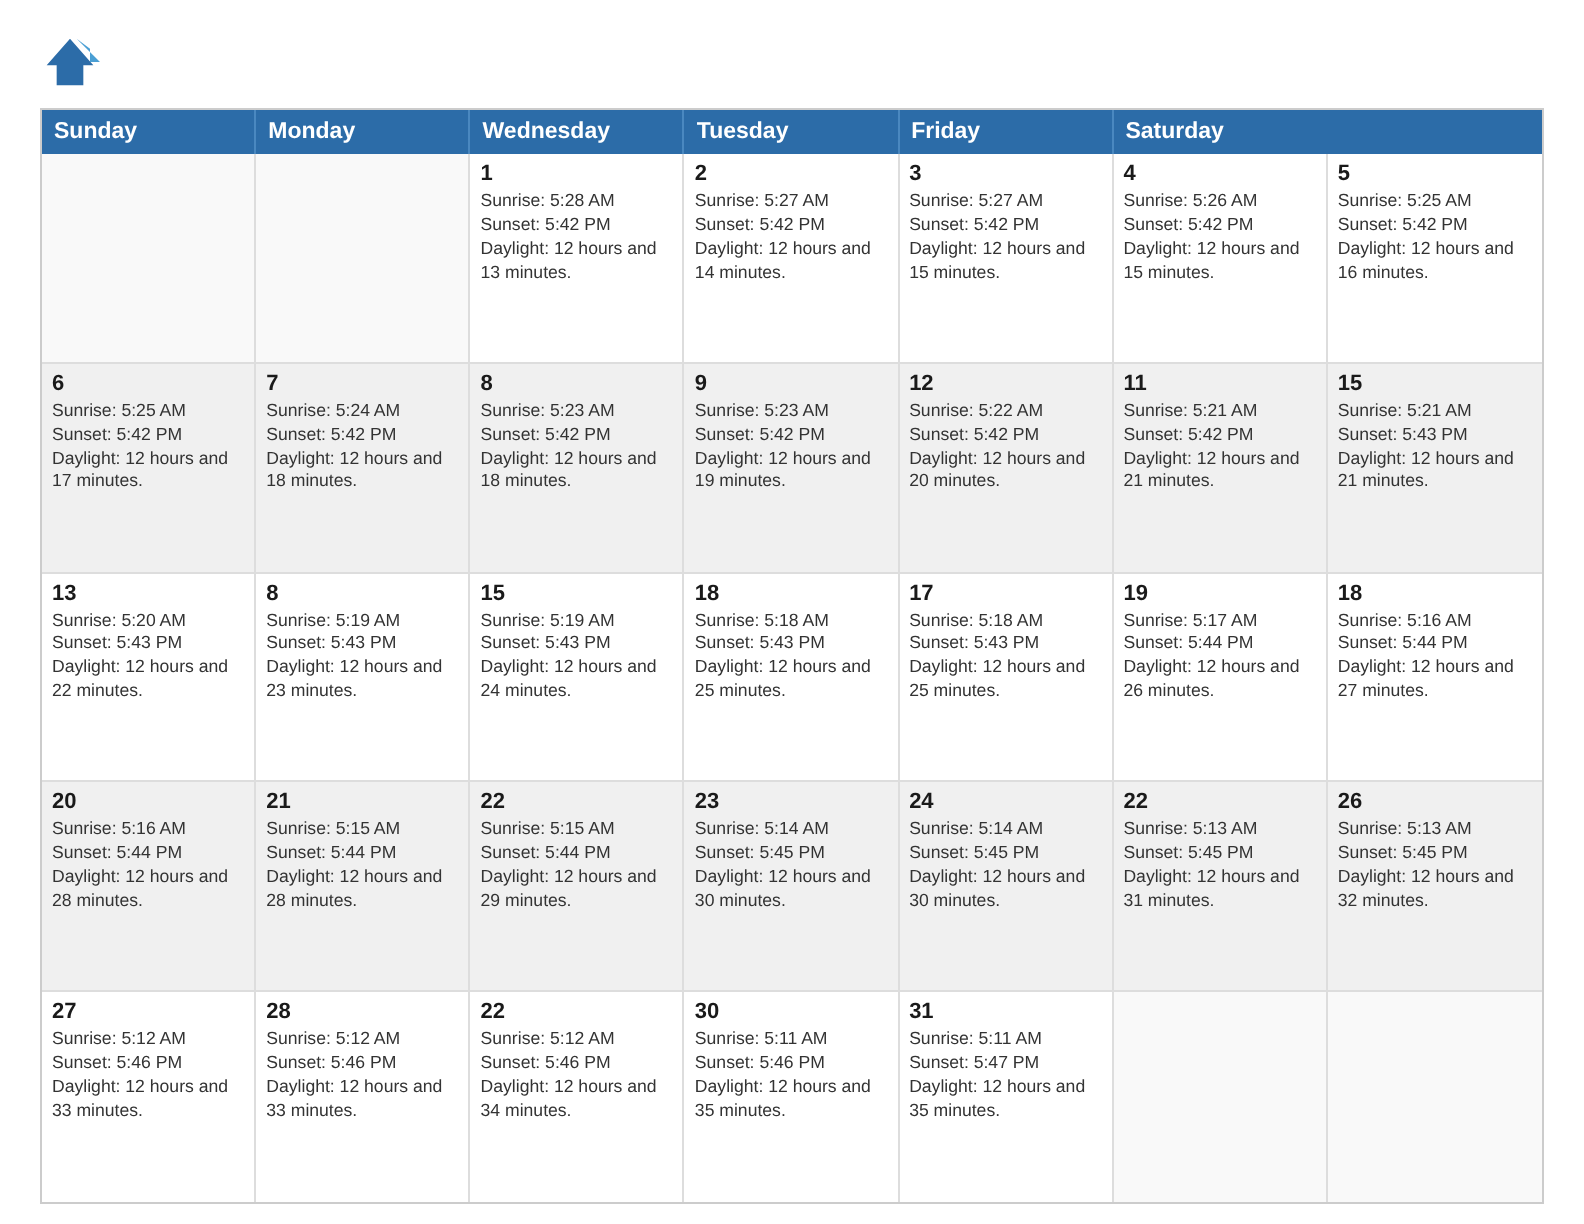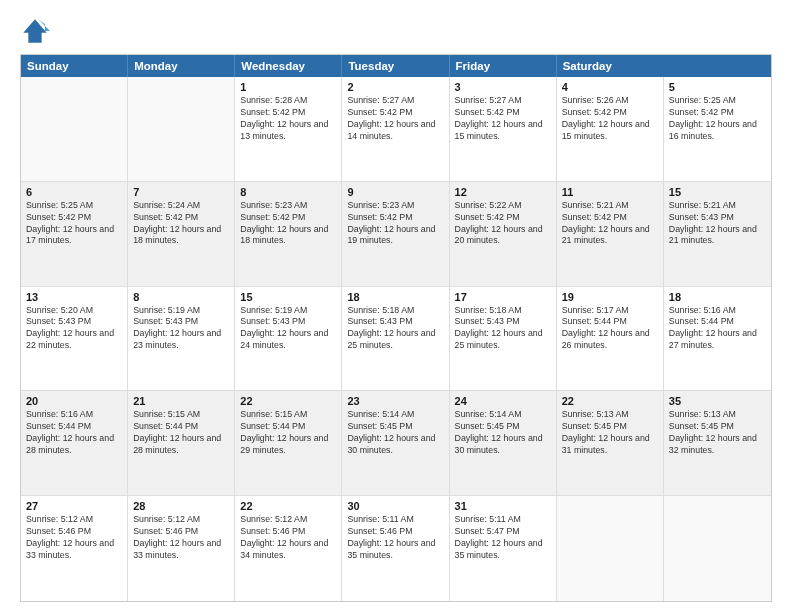--- a/index.html
+++ b/index.html
@@ -242,21 +242,21 @@
           </div>
           <div class="cal-cell shaded">
             <span class="day-num">24</span>
             <div class="day-info">Sunrise: 5:14 AM<br>Sunset: 5:45 PM<br>Daylight: 12 hours and 30 minutes.</div>
           </div>
           <div class="cal-cell shaded">
             <span class="day-num">22</span>
             <div class="day-info">Sunrise: 5:13 AM<br>Sunset: 5:45 PM<br>Daylight: 12 hours and 31 minutes.</div>
           </div>
           <div class="cal-cell shaded">
-            <span class="day-num">35</span>
+            <span class="day-num">26</span>
             <div class="day-info">Sunrise: 5:13 AM<br>Sunset: 5:45 PM<br>Daylight: 12 hours and 32 minutes.</div>
           </div>
         </div>
         <div class="cal-row">
           <div class="cal-cell">
             <span class="day-num">27</span>
             <div class="day-info">Sunrise: 5:12 AM<br>Sunset: 5:46 PM<br>Daylight: 12 hours and 33 minutes.</div>
           </div>
           <div class="cal-cell">
             <span class="day-num">28</span>

